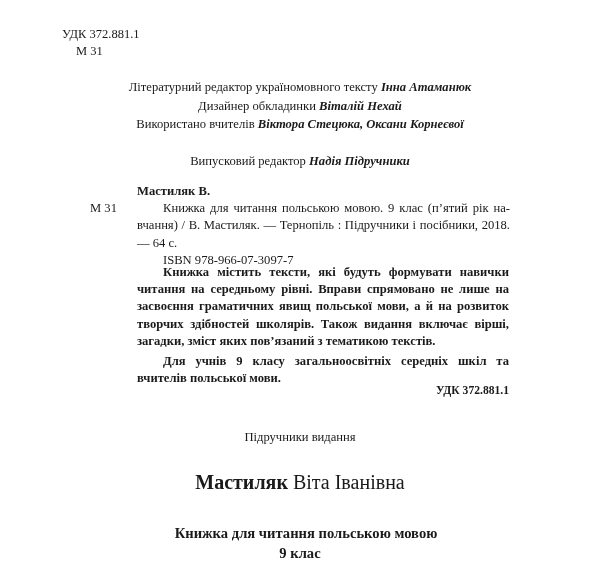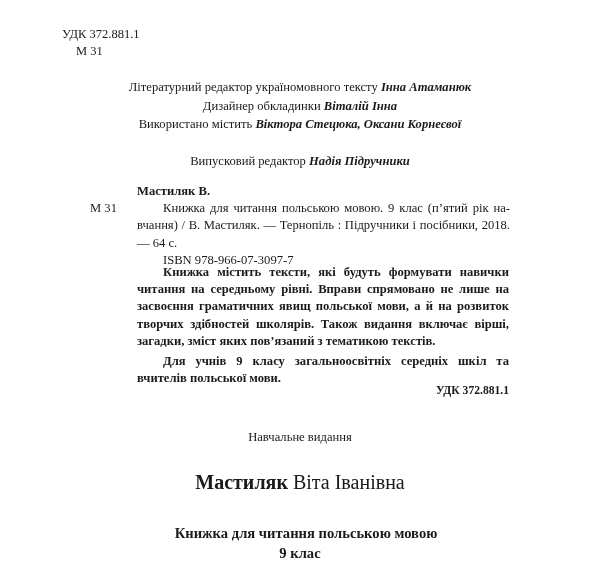--- a/index.html
+++ b/index.html
@@ -178,43 +178,43 @@
 
 <div class="page">
 
   <div class="udc-header">
     <span class="udc-line">УДК 372.881.1</span>
     <span class="udc-code">М 31</span>
   </div>
 
   <div class="credits">
     <span class="credit-line"><span>Літературний редактор україномовного тексту </span><em>Інна Атаманюк</em></span>
-    <span class="credit-line"><span>Дизайнер обкладинки </span><em>Віталій Інна</em></span>
-    <span class="credit-line"><span>Використано містить </span><em>Віктора Стецюка, Оксани Корнеєвої</em></span>
+    <span class="credit-line"><span>Дизайнер обкладинки </span><em>Віталій Нехай</em></span>
+    <span class="credit-line"><span>Використано вчителів </span><em>Віктора Стецюка, Оксани Корнеєвої</em></span>
     <span class="credit-release"><span>Випусковий редактор </span><em>Надія Підручники</em></span>
   </div>
 
   <div class="biblio">
     <span class="biblio-author">Мастиляк В.</span>
     <span class="biblio-body">
       <span class="biblio-shelfmark">М 31</span>
       <span class="biblio-citation">Книжка для читання польською мовою. 9 клас (п’ятий рік на­вчання) / В. Мастиляк. — Тернопіль : Підручники і посібники, 2018. — 64 с.</span>
       <span class="biblio-isbn">ISBN 978-966-07-3097-7</span>
     </span>
   </div>
 
   <div class="annotation">
     <p>Книжка містить тексти, які будуть формувати навички читан­ня на середньому рівні. Вправи спрямовано не лише на засвоєння граматичних явищ польської мови, а й на розвиток творчих зді­бностей школярів. Також видання включає вірші, загадки, зміст яких пов’язаний з тематикою текстів.</p>
     <p>Для учнів 9 класу загальноосвітніх середніх шкіл та вчителів польської мови.</p>
   </div>
 
   <div class="udc-footer">УДК 372.881.1</div>
 
   <div class="colophon">
-    <div class="colophon-kicker">Навчальне видання</div>
+    <div class="colophon-kicker">Підручники видання</div>
     <div class="colophon-author"><span class="surname">Мастиляк </span><span>Віта Іванівна</span></div>
     <div class="colophon-title">
       <span class="title-line">Книжка для читання польською мовою</span>
       <span class="grade">9 клас</span>
 
     </div>
   </div>
 
 </div>
 

